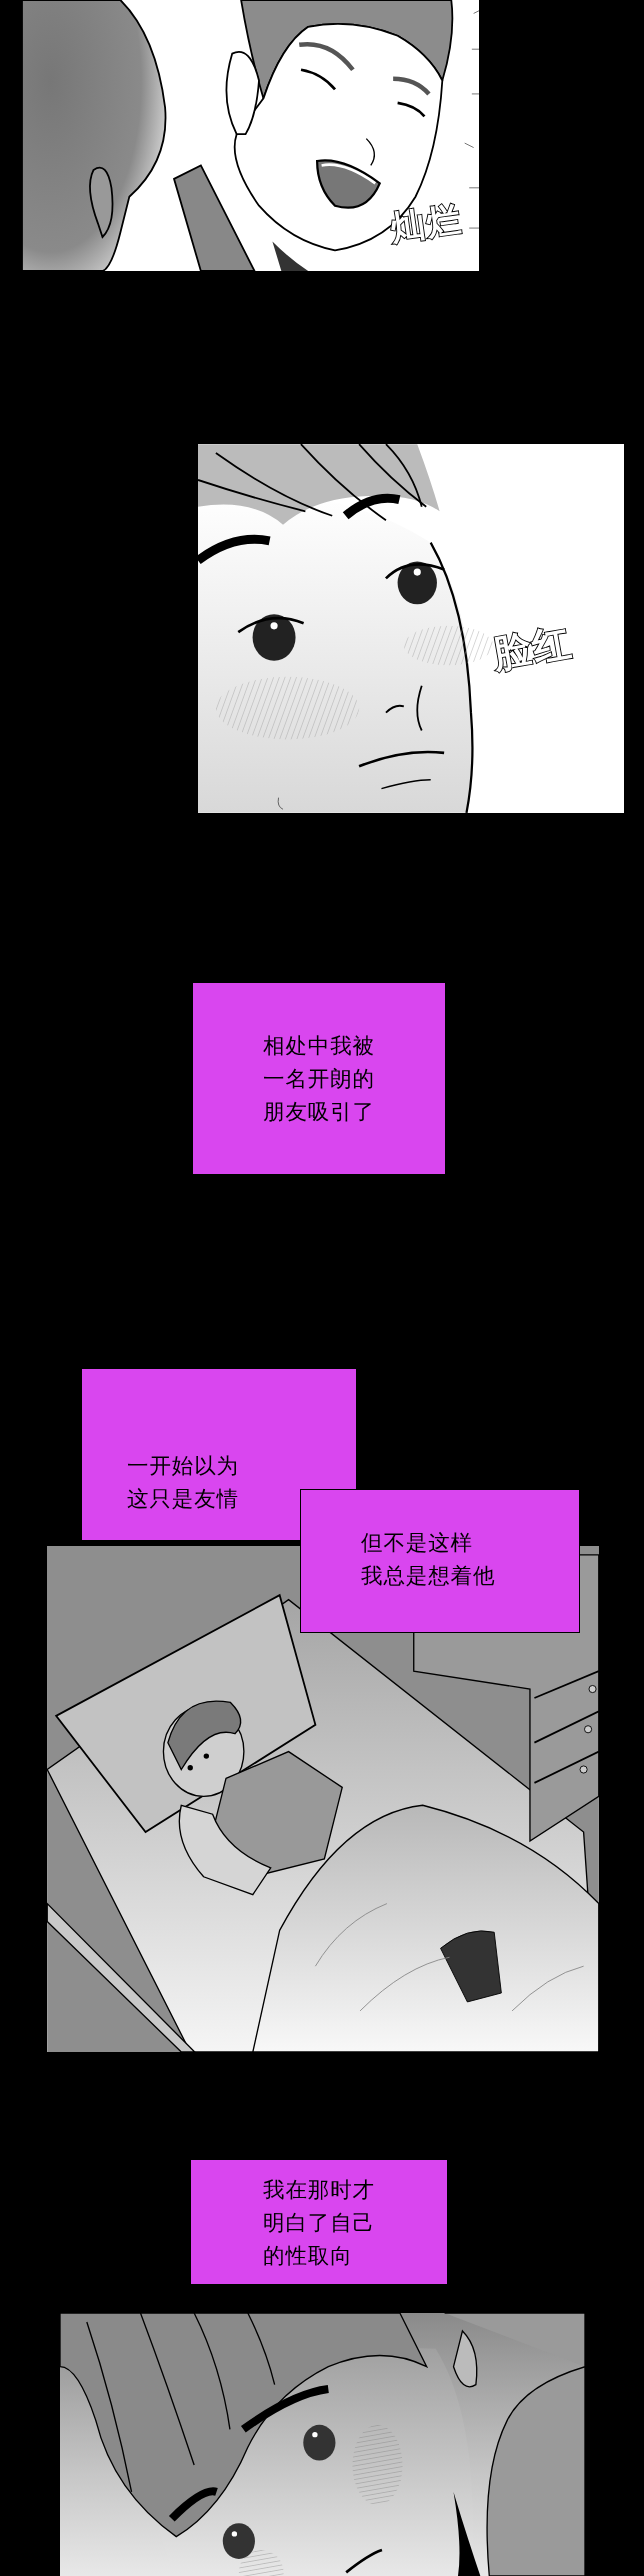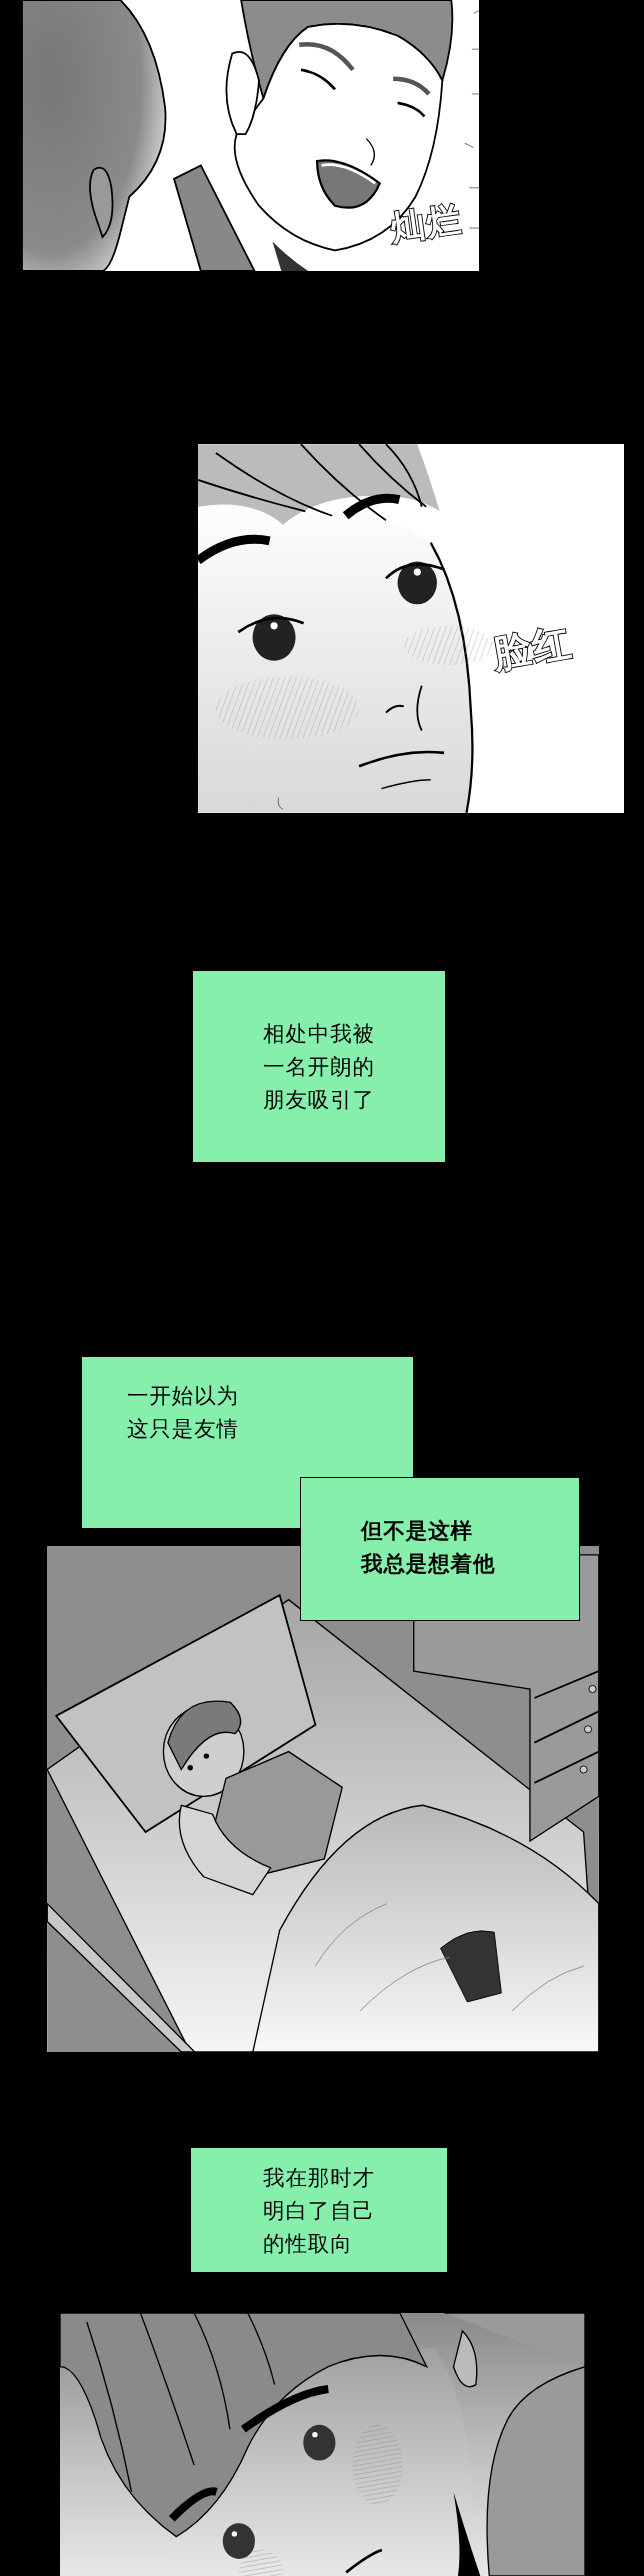--- a/index.html
+++ b/index.html
@@ -1,21 +1,22 @@
 <!DOCTYPE html>
 <html style="font-size:14.3px"><head>
 <meta charset="utf-8">
 <style>
   html, body { margin: 0; padding: 0; background: #000; }
   body { width: 644px; height: 2576px; position: relative; overflow: hidden; font-family: "DejaVu Sans", sans-serif; }
   .panel { position: absolute; overflow: hidden; }
   .caption {
-    position: absolute; background: #86efac; color: #000;
+    position: absolute; background: #d946ef; color: #000;
     display: flex; align-items: center; justify-content: center;
     box-sizing: border-box;
+    margin-top: 12px;
   }
   .caption-text { font-size: 21.5px; line-height: 33px; letter-spacing: 0.9px; white-space: pre-line; text-align: left; }
   .sfx {
     position: absolute; font-weight: bold; color: #fff;
     -webkit-text-stroke: 1.8px #000; paint-order: stroke fill;
     text-shadow: 0 0 0.9px #000;
     font-size: 34px; letter-spacing: 1.8px;
   }
   svg { display: block; }
 </style>
@@ -163,26 +164,26 @@
 
     <path d="M440,450 Q470,425 500,432 L508,500 L470,510 Z" fill="#333" stroke="#000"></path>
     <g stroke="#888" stroke-width="1" fill="none">
       <path d="M300,470 Q330,420 380,400"></path>
       <path d="M350,520 Q400,470 450,460"></path>
       <path d="M520,520 Q560,480 600,470"></path>
     </g>
   </svg>
 </div>
 
-<div class="caption" style="left:82px; top:1357px; width:331px; height:171px; justify-content:flex-start; padding-left:45px; align-items:flex-start; padding-top:22px;">
+<div class="caption" style="left:82px; top:1357px; width:274px; height:171px; justify-content:flex-start; padding-left:45px; align-items:center; padding-top:54px;">
   <div class="caption-text">一开始以为
 这只是友情</div>
 </div>
 
-<div class="caption" style="left:300px; top:1477px; width:280px; height:144px; justify-content:flex-start; padding-left:60px; align-items:flex-start; padding-top:36px; border:0.9px solid #000;font-weight:bold;">
+<div class="caption" style="left:300px; top:1477px; width:280px; height:144px; justify-content:flex-start; padding-left:60px; align-items:flex-start; padding-top:36px; border:0.9px solid #000;">
   <div class="caption-text">但不是这样
 我总是想着他</div>
 </div>
 
 <div class="caption" style="left:191px; top:2148px; width:256px; height:124px;">
   <div class="caption-text">我在那时才
 明白了自己
 的性取向</div>
 </div>
 

